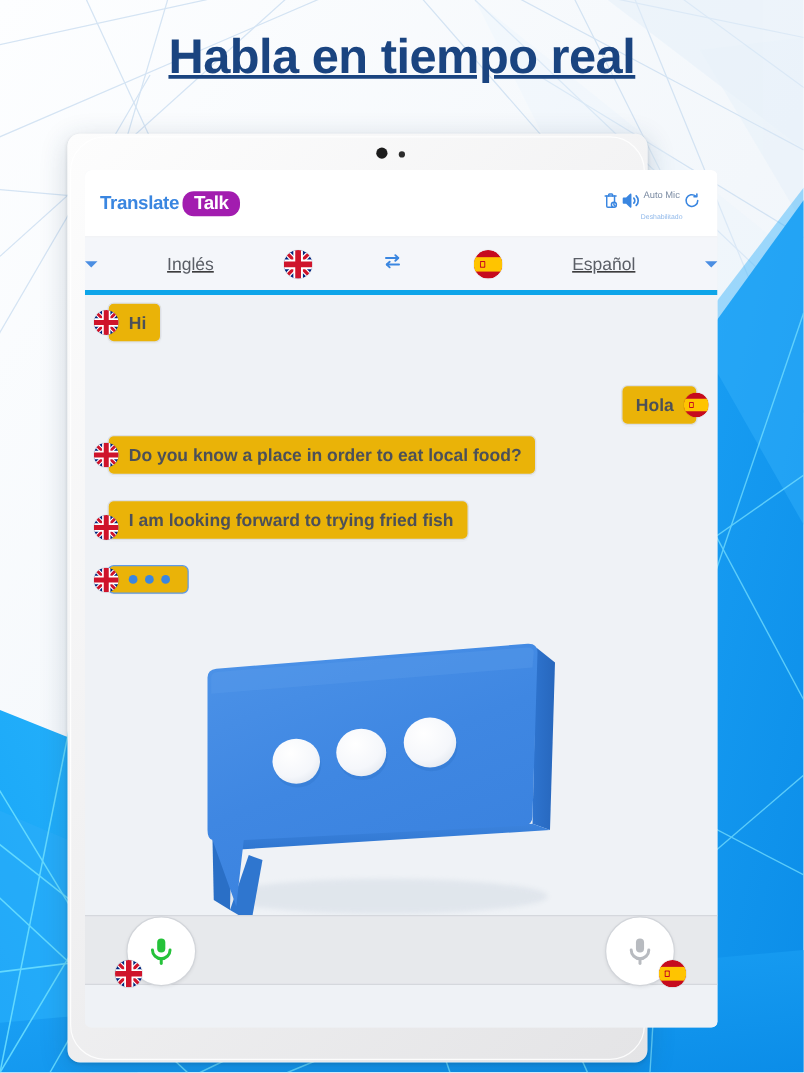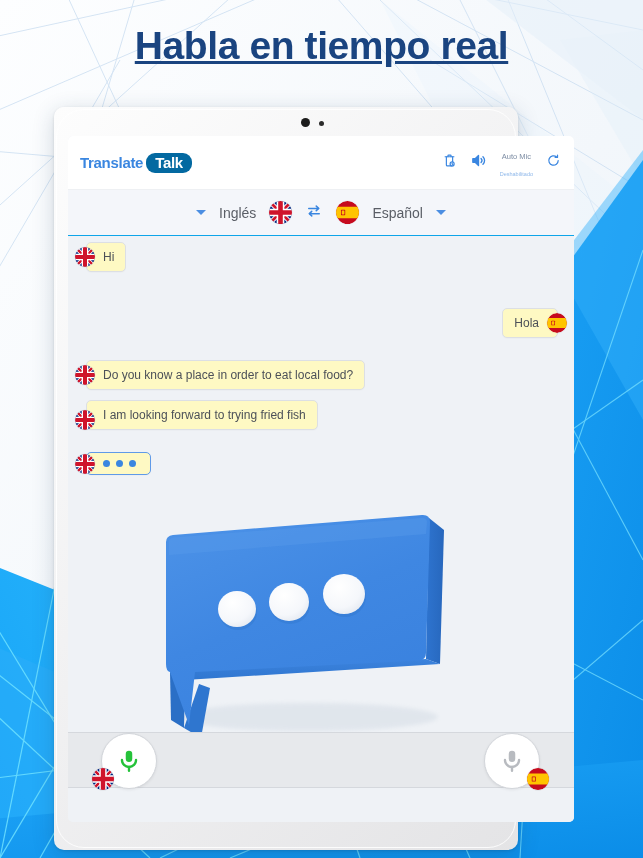--- a/index.html
+++ b/index.html
@@ -120,56 +120,56 @@
     align-items: center;
     gap: 3px;
     font-size: 15px;
     font-weight: bold;
   }
   .logo-translate {
     color: #3a86e0;
     letter-spacing: -0.3px;
   }
   .logo-talk {
-    background: #0369a1;
+    background: #a21caf;
     color: #ffffff;
     border-radius: 9px;
     padding: 1px 9px 2px 9px;
     letter-spacing: -0.3px;
   }
   .header-actions {
     margin-left: auto;
     display: flex;
     align-items: center;
-    gap: 13px;
   }
   .hdr-icon { display: block; }
   .automic {
     line-height: 1.05;
     text-align: center;
   }
   .automic-title {
     font-size: 7.5px;
     color: #7c8ca3;
   }
   .automic-sub {
     font-size: 5.5px;
     color: #8fb8ea;
   }
 
   
   .lang-bar {
     height: 46px;
     background: #f4f6fa;
-    border-bottom: 1px solid #0ea5e9;
+    border-bottom: 4px solid #0ea5e9;
     display: flex;
     align-items: center;
-    justify-content: center;
+    justify-content: space-between;
     gap: 13px;
     flex: 0 0 auto;
+    text-decoration: underline;
   }
   .caret {
     width: 0; height: 0;
     border-left: 5px solid transparent;
     border-right: 5px solid transparent;
     border-top: 5px solid #4b8ee2;
   }
   .lang-name {
     font-size: 14px;
     color: #5a5e66;
@@ -192,28 +192,29 @@
   }
   .msg-row {
     position: absolute;
     display: flex;
     align-items: center;
   }
   .msg-row.left  { left: 7px; }
   .msg-row.right { right: 7px; }
 
   .bubble {
-    background: #fef9c3;
+    background: #eab308;
     border: 1px solid #dcdfe4;
     border-radius: 5px;
-    font-size: 12px;
+    font-size: 14px;
     color: #4c5058;
     padding: 7px 11px;
     white-space: nowrap;
     box-shadow: 0 1px 1px rgba(0,0,0,0.02);
+    font-weight: bold;
   }
   .bubble.typing {
     border-color: #5f9ae8;
     padding: 7px 14px;
     display: flex;
     align-items: center;
     gap: 6px;
   }
   .tdot {
     width: 7px; height: 7px;
@@ -489,21 +490,21 @@
               <g clip-path="url(#esm1)">
                 <rect width="60" height="60" fill="#c60b1e"></rect>
                 <rect y="15" width="60" height="30" fill="#ffc400"></rect>
                 <rect x="13" y="23" width="11" height="14" rx="1.5" fill="#c60b1e"></rect>
                 <rect x="15" y="25" width="7" height="10" rx="1" fill="#ffc400"></rect>
               </g>
             </svg>
           </span>
         </div>
 
-        <div class="msg-row left" style="top:124px;">
+        <div class="msg-row left" style="top:112px;">
           <span class="flag sm">
             <svg width="20" height="20" viewBox="0 0 60 60">
               <clipPath id="ukm2">
                   <circle cx="30" cy="30" r="30"></circle>
                 </clipPath>
               <g clip-path="url(#ukm2)">
                 <rect width="60" height="60" fill="#00247d"></rect>
                 <path d="M0 0 L60 60 M60 0 L0 60" stroke="#fff" stroke-width="12"></path>
                 <path d="M0 0 L60 60 M60 0 L0 60" stroke="#cf142b" stroke-width="7"></path>
                 <path d="M30 0 V60 M0 30 H60" stroke="#fff" stroke-width="20"></path>

